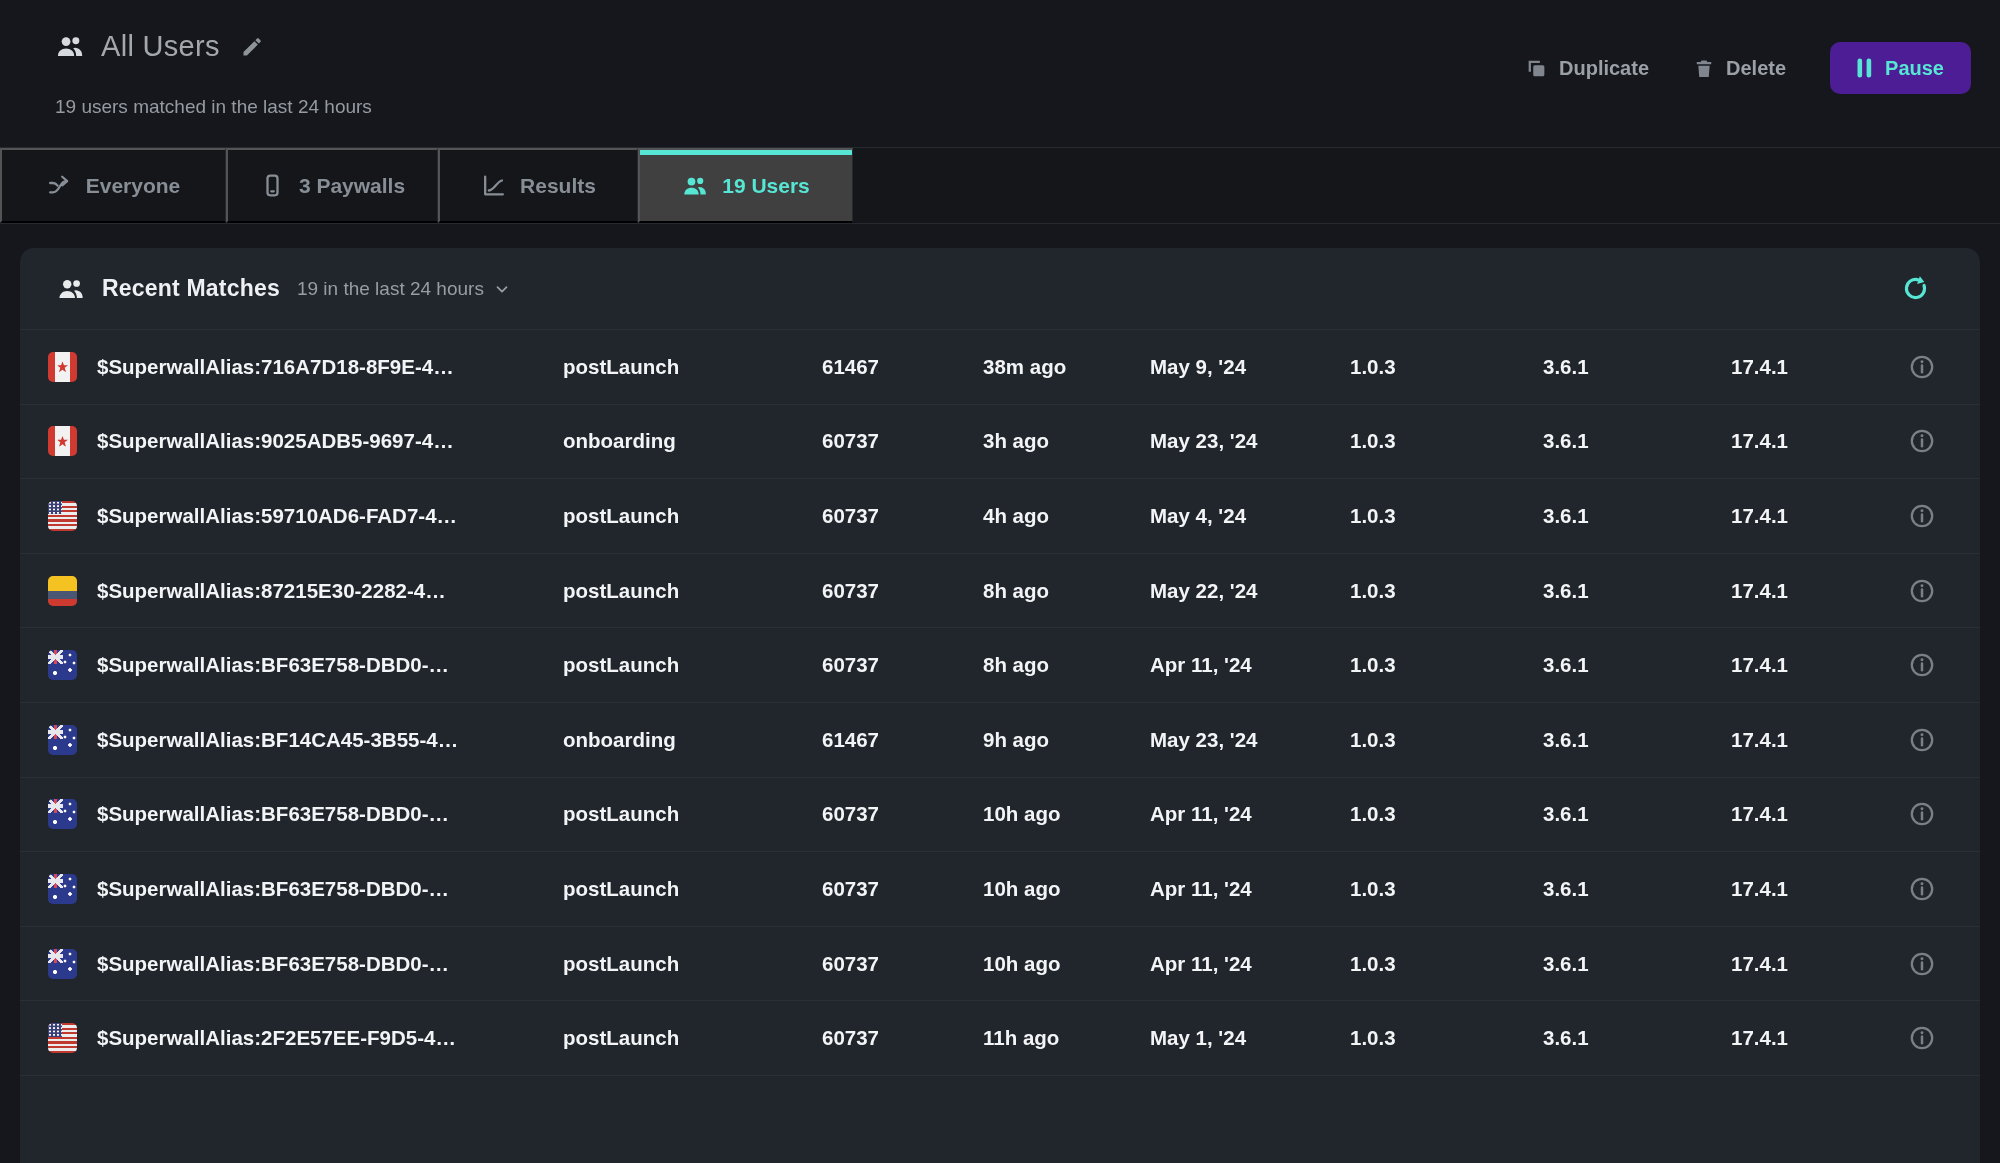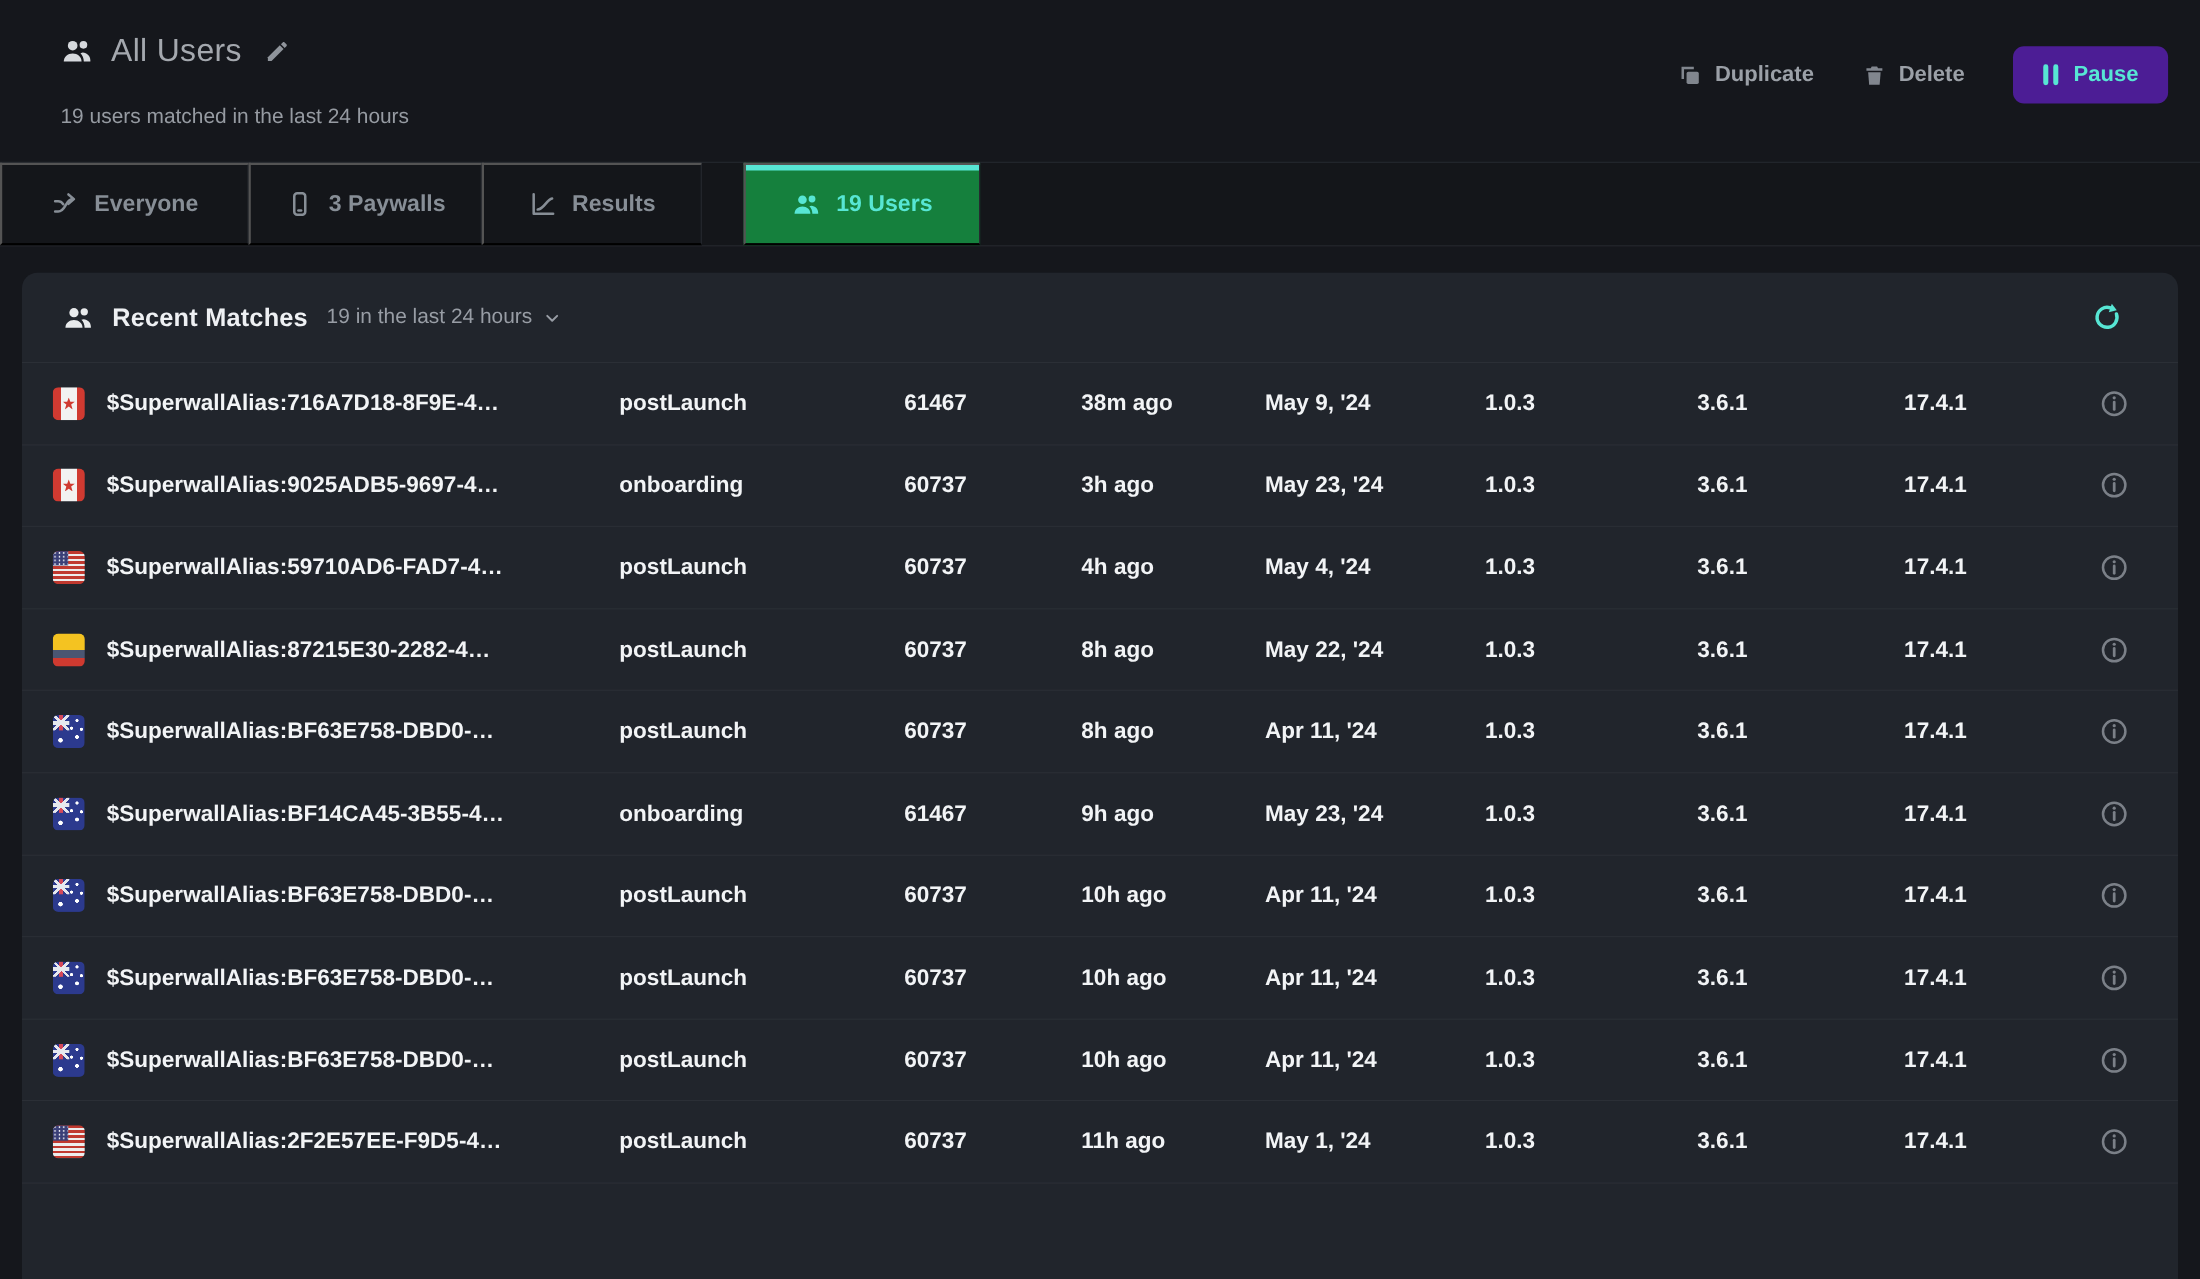--- a/index.html
+++ b/index.html
@@ -41,21 +41,21 @@
   .tabs{position:absolute;top:147px;left:0;width:2000px;height:77px;display:flex;
     background:#14161a;border-top:1px solid var(--divider);border-bottom:1px solid var(--divider);}
   .tab{display:flex;align-items:center;justify-content:center;gap:14px;
     border-right:1px solid var(--divider);color:var(--gray-dim);
     font-size:21px;font-weight:700;cursor:pointer;background:none;font-family:inherit;}
   .tab:nth-child(1){width:226px;}
   .tab:nth-child(2){width:212px;}
   .tab:nth-child(3){width:200px;}
   .tab:nth-child(4){width:215px;}
   .tab .ic{color:currentColor;}
-  .tab.active{color:var(--accent);background:#15803d;box-shadow:inset 0 5px 0 0 var(--accent);margin-left:38px;}
+  .tab.active{color:var(--accent);background:#404040;box-shadow:inset 0 5px 0 0 var(--accent);}
 
   
   .panel{position:absolute;left:20px;top:248px;width:1960px;height:915px;
     background:var(--panel);border-radius:14px 14px 0 0;overflow:hidden;}
   .panel-header{height:82px;display:flex;align-items:center;padding:0 50px 0 37px;gap:17px;
     border-bottom:1px solid var(--row-divider);}
   .panel-header .users-ic{color:#e8eaec;}
   .panel-title{font-size:23px;font-weight:700;color:#eef0f3;letter-spacing:.2px;}
   .filter{display:flex;align-items:center;gap:9px;background:none;border:none;
     color:#989da5;font-size:19px;cursor:pointer;font-family:inherit;}

